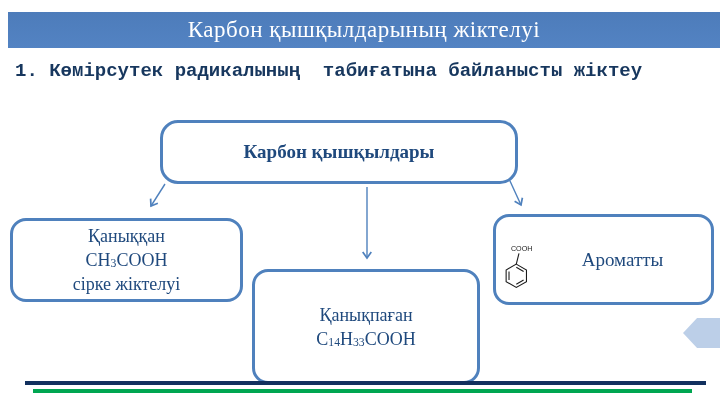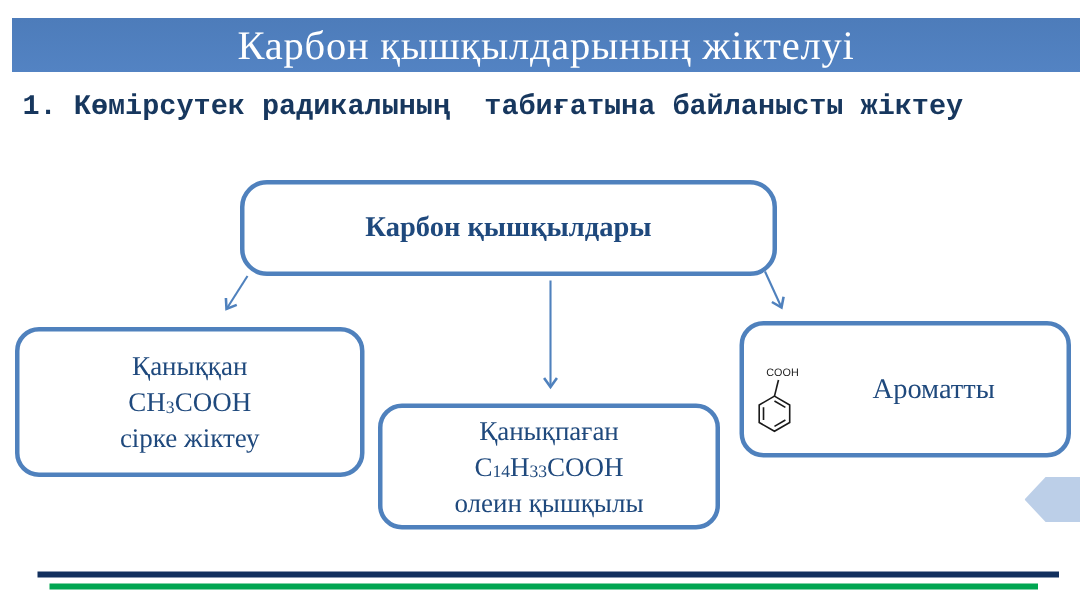--- a/index.html
+++ b/index.html
@@ -13,21 +13,21 @@
   }
   .title-bar {
     position: absolute;
     left: 8px; top: 12px;
     width: 712px; height: 36px;
     background: linear-gradient(var(--title-bar-top, #4d7cba), var(--title-bar, #5383c3));
     display: flex; align-items: center; justify-content: center;
   }
   .title-bar span {
     color: var(--title-text, #ffffff);
-    font-size: 27px;
+    font-size: 23px;
     letter-spacing: 0.5px;
     white-space: nowrap;
   }
   .heading {
     position: absolute;
     left: 15px; top: 60px;
     width: 690px;
     color: var(--heading-text, #17375e);
     font-size: 19px;
     font-weight: bold;
@@ -49,22 +49,22 @@
     line-height: 24px;
     box-sizing: border-box;
   }
   .node.root {
     left: 160px; top: 120px;
     width: 358px; height: 64px;
     font-size: 19px;
     font-weight: bold;
     border-radius: 18px;
   }
-  .node.saturated  { left: 10px;  top: 218px; width: 233px; height: 100px; }
-  .node.unsaturated{ left: 252px; top: 269px; width: 228px; height: 84px; text-align: right; }
+  .node.saturated  { left: 10px;  top: 218px; width: 233px; height: 84px; }
+  .node.unsaturated{ left: 252px; top: 269px; width: 228px; height: 115px; text-align: right; }
   .node.aromatic   {
     left: 493px; top: 214px;
     width: 221px; height: 91px;
     font-size: 19px; line-height: 27px;
     flex-direction: row;
   }
   .node.aromatic .text-col {
     margin-left: 38px;
     display: flex; flex-direction: row; align-items: center;
   }
@@ -131,27 +131,26 @@
       <line x1="367" y1="187" x2="367" y2="258" marker-end="url(#ah)"></line>
     </g>
     <g>
       <line x1="510" y1="181" x2="521" y2="205" marker-end="url(#ah)"></line>
     </g>
   </svg>
 
   <div class="node saturated">
     <div>Қаныққан</div>
     <div><span>CH</span><sub class="fsub">3</sub><span>COOH</span></div>
-    <div>сірке жіктеу</div>
+    <div>сірке жіктелуі</div>
   </div>
 
   <div class="node unsaturated">
     <div>Қанықпаған</div>
     <div><span>C</span><sub class="fsub">14</sub><span>H</span><sub class="fsub">33</sub><span>COOH</span></div>
-    <div>олеин қышқылы</div>
   </div>
 
   <div class="node aromatic">
     <svg class="benzene" viewBox="0 0 40 66" xmlns="http://www.w3.org/2000/svg">
       <text x="11" y="17">COOH</text>
       <line class="bond" x1="17" y1="32" x2="20" y2="20"></line>
       <polygon class="bond" points="17,32 28.3,38.5 28.3,51.5 17,58 5.7,51.5 5.7,38.5"></polygon>
       <line class="bond" x1="17" y1="35.6" x2="25.1" y2="40.3"></line>
       <line class="bond" x1="25.1" y1="49.7" x2="17" y2="54.4"></line>
       <line class="bond" x1="8.9" y1="49.7" x2="8.9" y2="40.3"></line>

